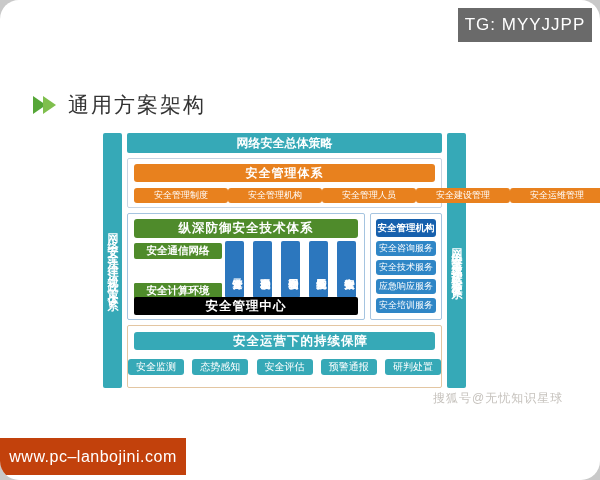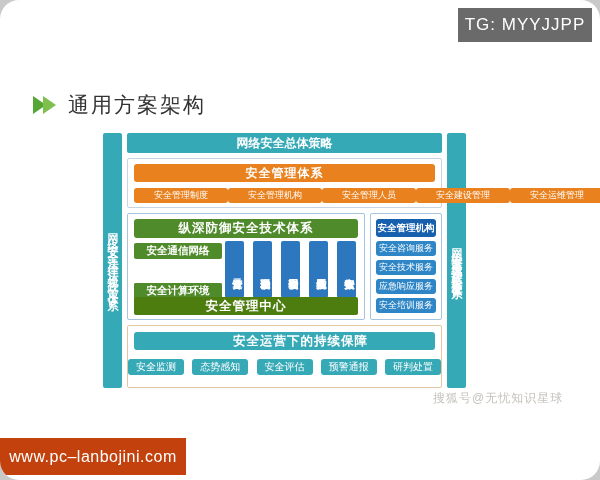--- a/index.html
+++ b/index.html
@@ -41,21 +41,21 @@
   .tech{left:0;top:80px;width:238px;height:107px;border:1px solid #a5c4e0;}
   .tech .hbar{position:absolute;left:6px;right:6px;top:5px;height:19px;background:#4f8b2b;font-size:12.5px;letter-spacing:1px;}
   .layer{position:absolute;left:6px;width:88px;height:16px;background:#4f8b2b;color:#fff;
     font-size:10.5px;font-weight:bold;display:flex;align-items:center;justify-content:center;border-radius:2px;}
   .layer.l0{top:29px;}.layer.l1{top:49px;margin-top:20px;}.layer.l2{top:69px;}
   .pillar{position:absolute;top:27px;width:19px;height:57px;background:#2c77be;color:#fff;
     writing-mode:vertical-rl;text-orientation:upright;font-size:10px;font-weight:bold;
     padding-top:3px;box-sizing:border-box;overflow:hidden;border-radius:2px;text-align:center;
     display:flex;justify-content:center;}
   .pillar.p0{left:97px;}.pillar.p1{left:125px;}.pillar.p2{left:153px;}.pillar.p3{left:181px;}.pillar.p4{left:209px;}
-  .center-bar{position:absolute;left:6px;right:6px;bottom:4px;height:18px;background:#4d7c0f;color:#fff;
+  .center-bar{position:absolute;left:6px;right:6px;bottom:4px;height:18px;background:#000000;color:#fff;
     font-size:12.5px;font-weight:bold;display:flex;align-items:center;justify-content:center;border-radius:2px;z-index:2;letter-spacing:1px;}
 
   
   .services{left:243px;top:80px;width:72px;height:107px;border:1px solid #a5c4e0;}
   .services .hbar{margin:5px 5px 0;height:18px;background:#1660ad;font-size:9.5px;}
   .svc-item{margin:4px 5px 0;height:15px;background:#2f86c6;color:#fff;font-size:9px;
     display:flex;align-items:center;justify-content:center;border-radius:3px;}
 
   
   .operation{left:0;top:192px;width:315px;height:63px;border:1px solid #e3c6a2;}

